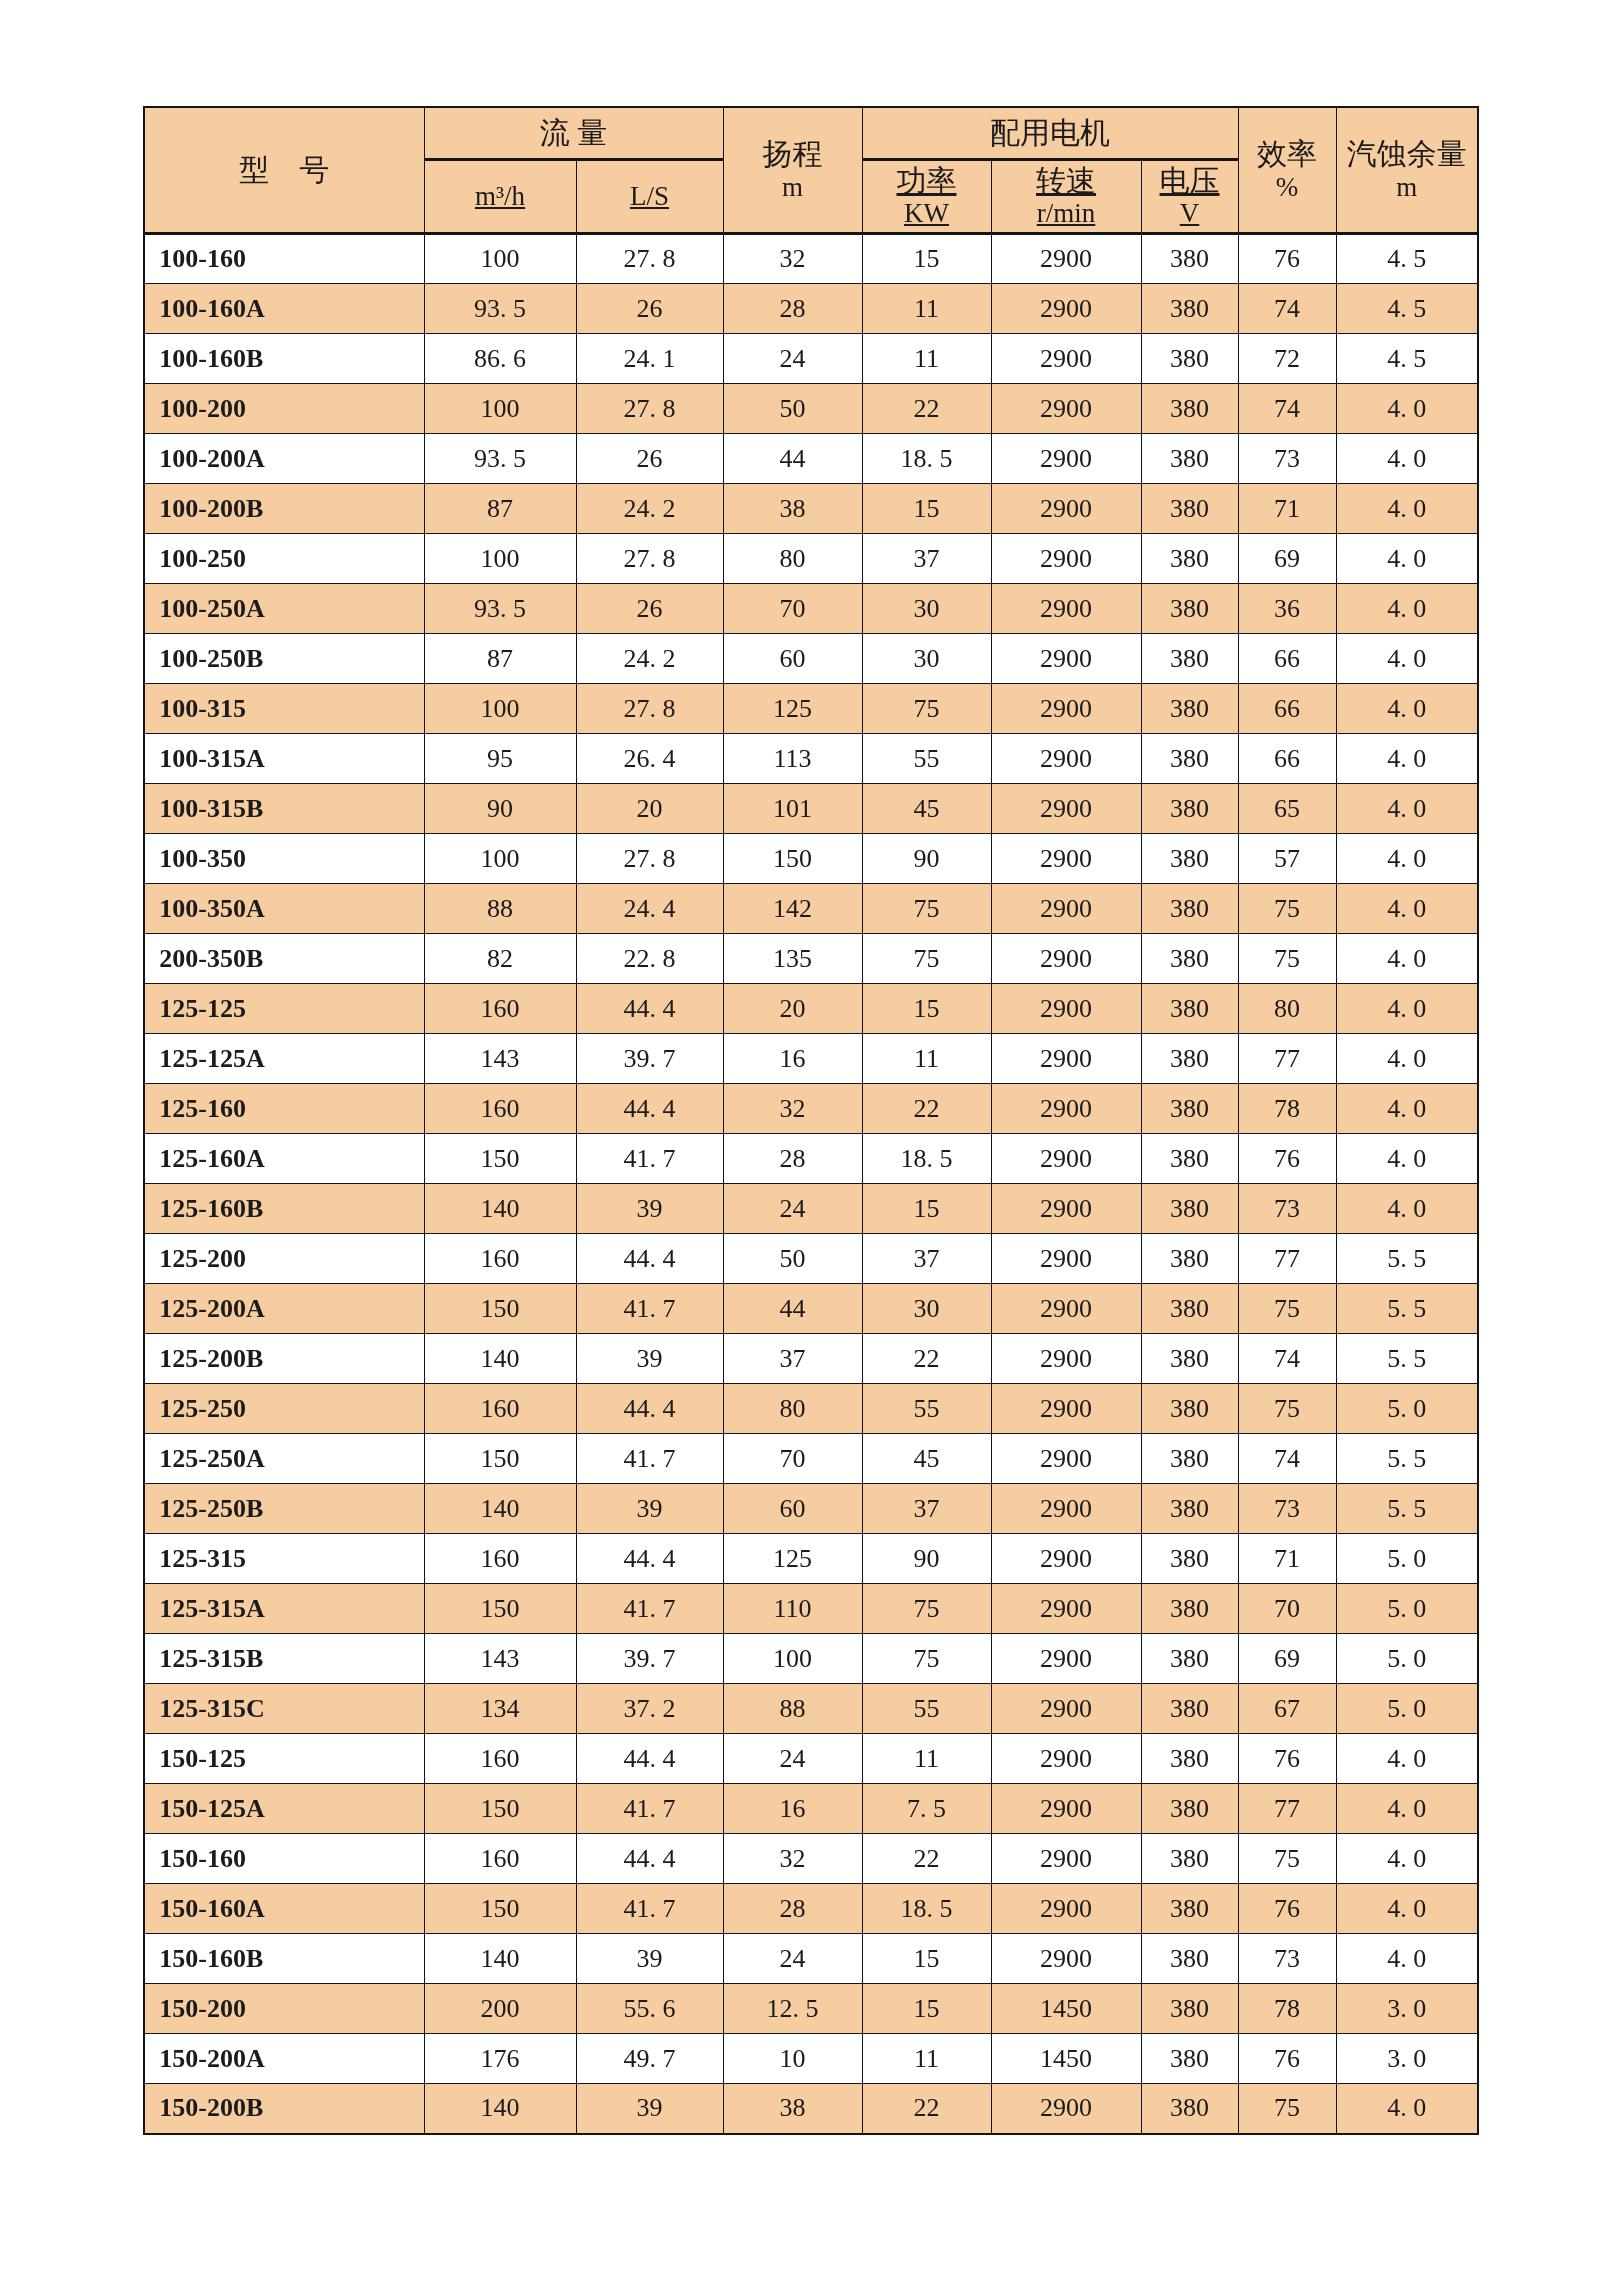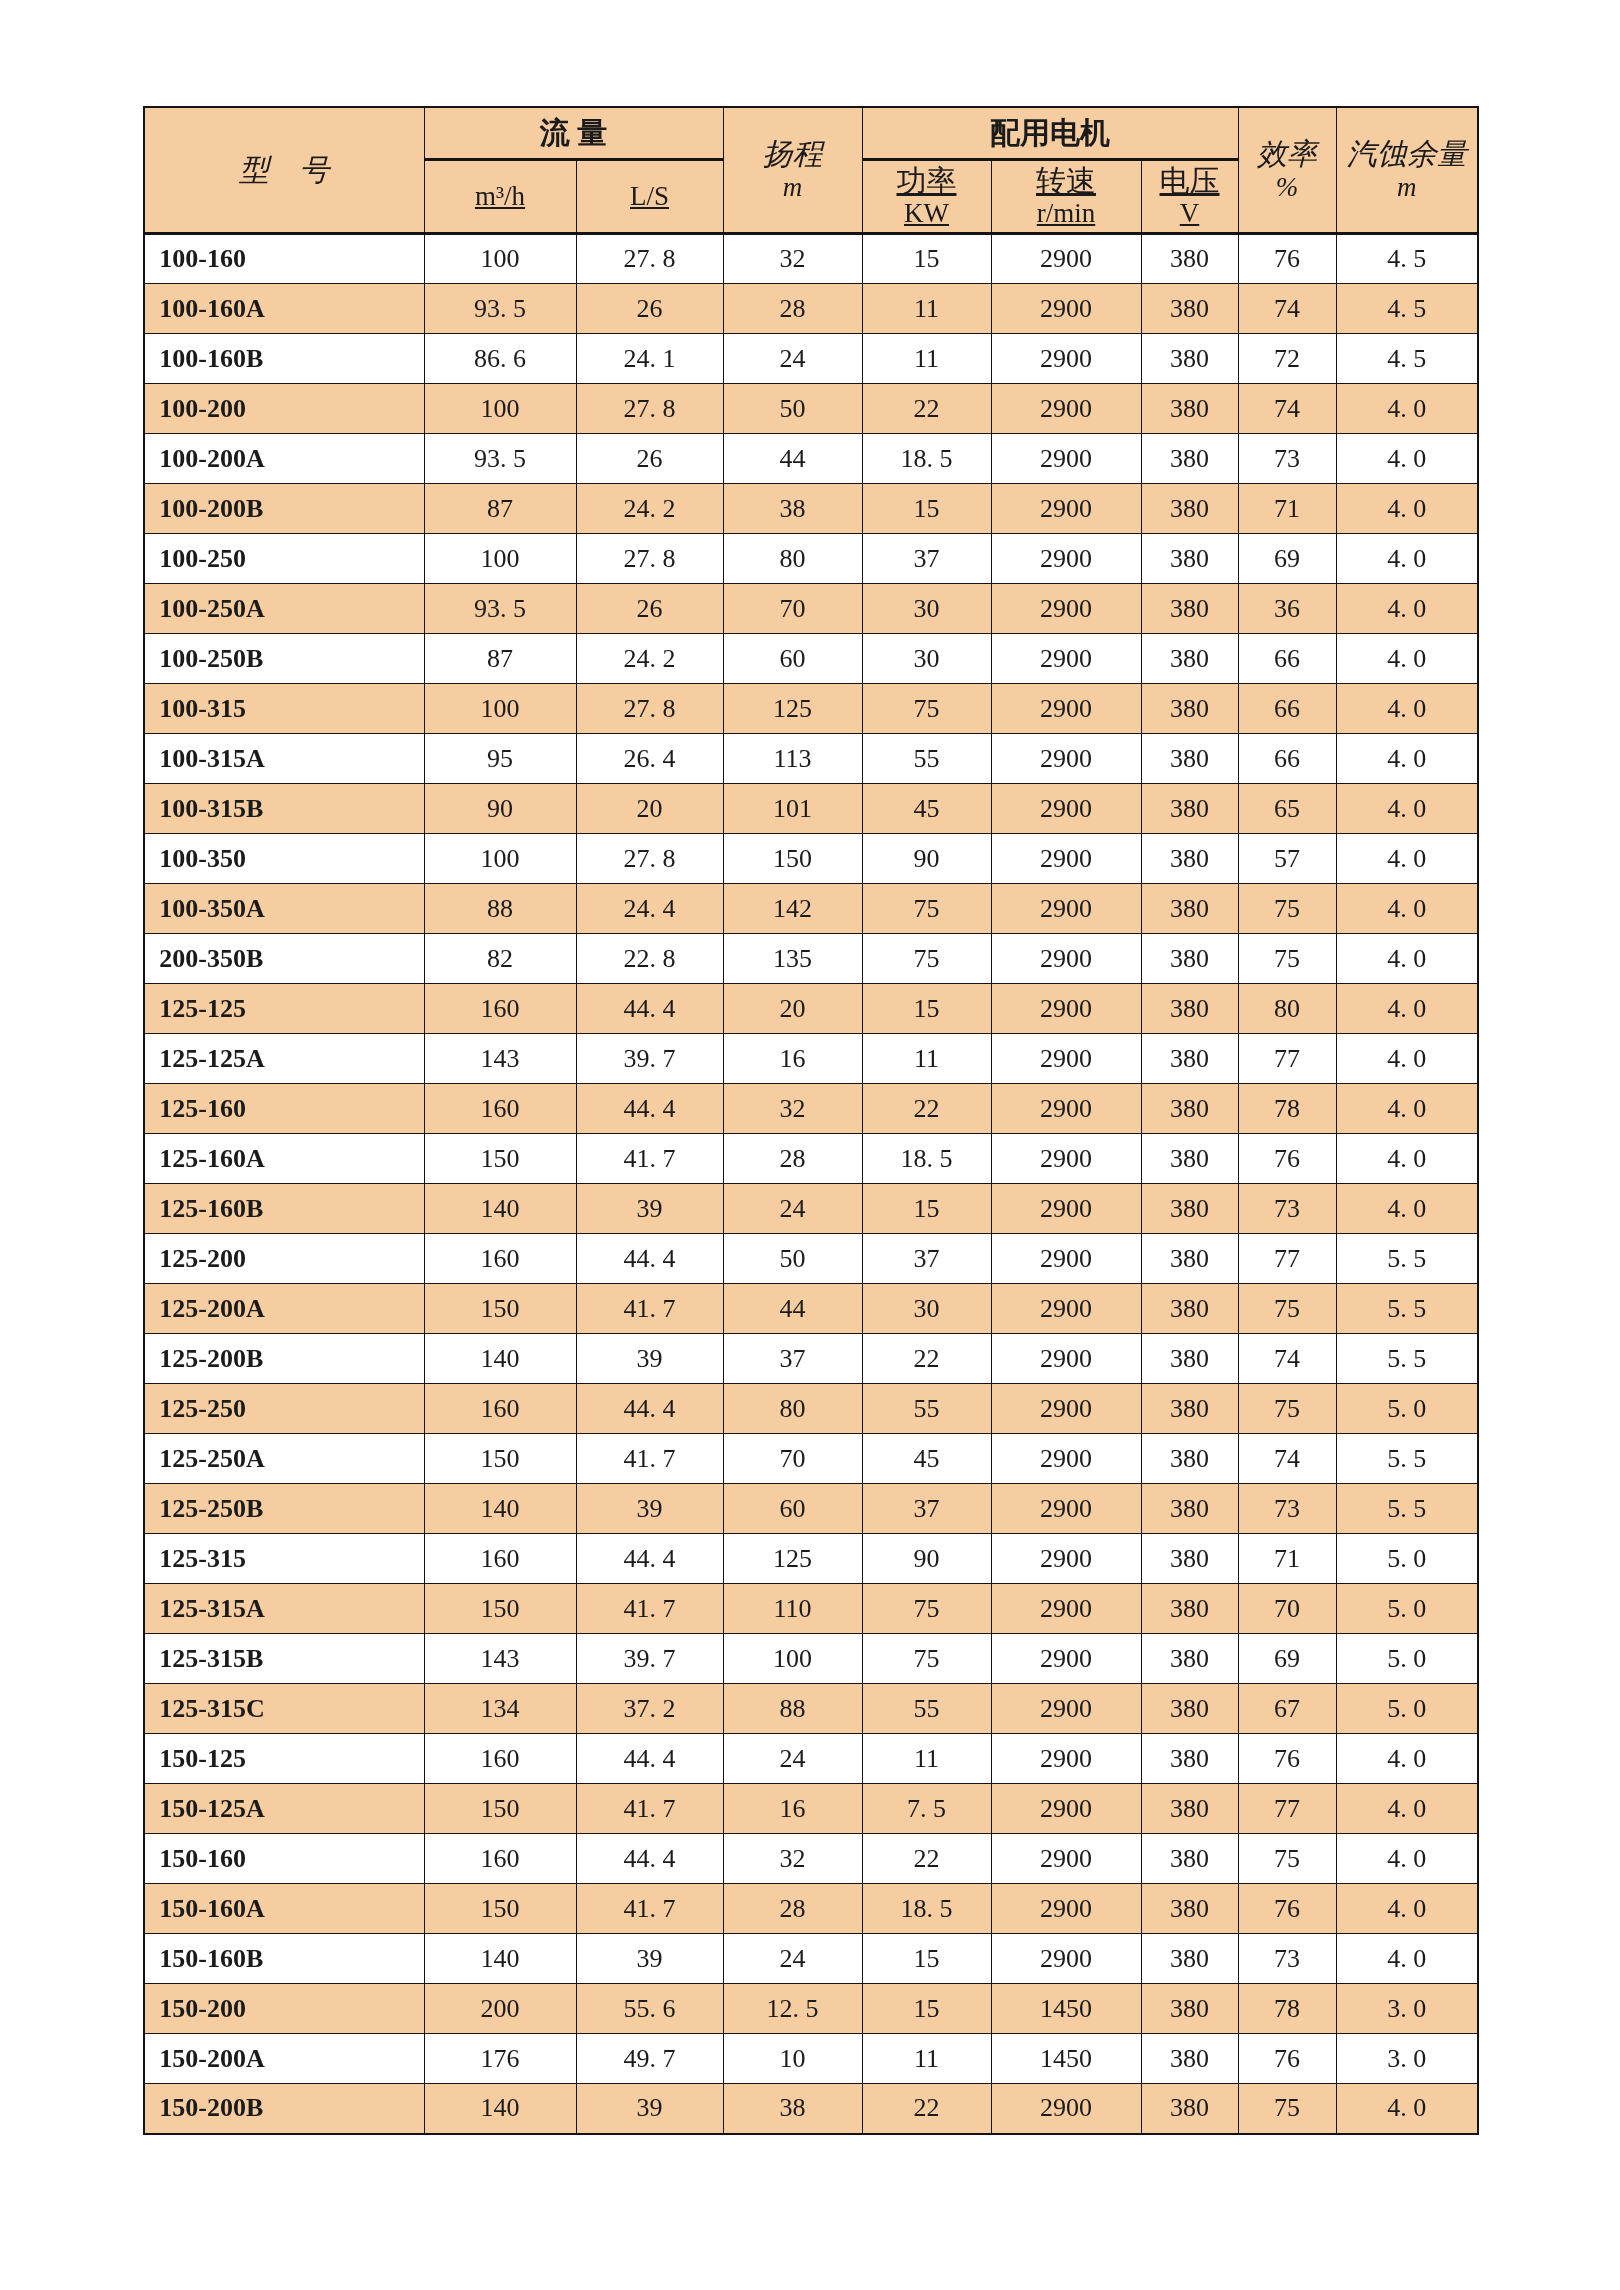--- a/index.html
+++ b/index.html
@@ -34,23 +34,23 @@
     white-space:nowrap;
   }
   thead th{
     background:var(--accent);
     font-weight:normal;
     text-align:center;
     vertical-align:middle;
   }
   tr.h1 th{height:50px;font-size:30px;}
   tr.h2 th{height:71px;font-size:27px;text-decoration:underline;}
-  th.group{border-bottom-width:3.6px;font-weight:bold;}
+  th.group{border-bottom-width:3.6px;}
   tr.h2 th{border-bottom-width:3.6px;}
-  th.span2{border-bottom-width:3.6px;font-style:italic;}
+  th.span2{border-bottom-width:3.6px;}
   .cjk{font-size:30px;line-height:1.18;display:block;}
   .unit{font-size:27px;line-height:1.18;display:block;}
   tbody tr{height:50px;}
   tbody td{
     font-size:26px;
     text-align:center;
     vertical-align:middle;
     background:#ffffff;
   }
   tbody tr.shaded td{background:var(--accent);}

